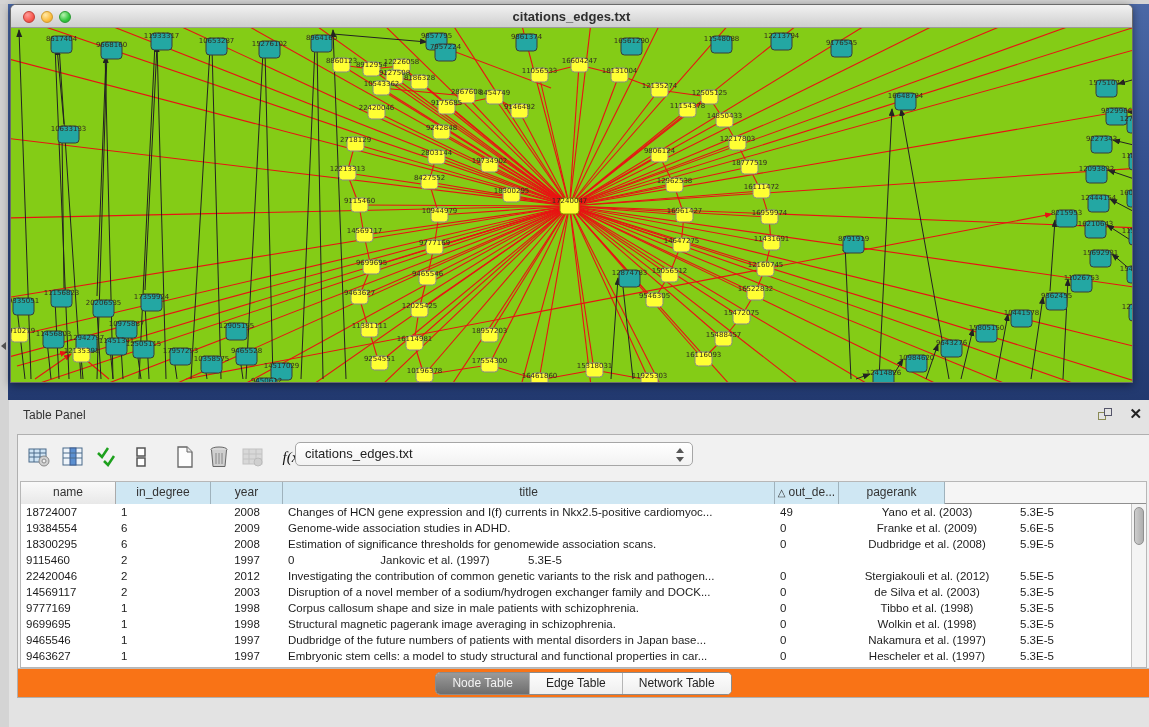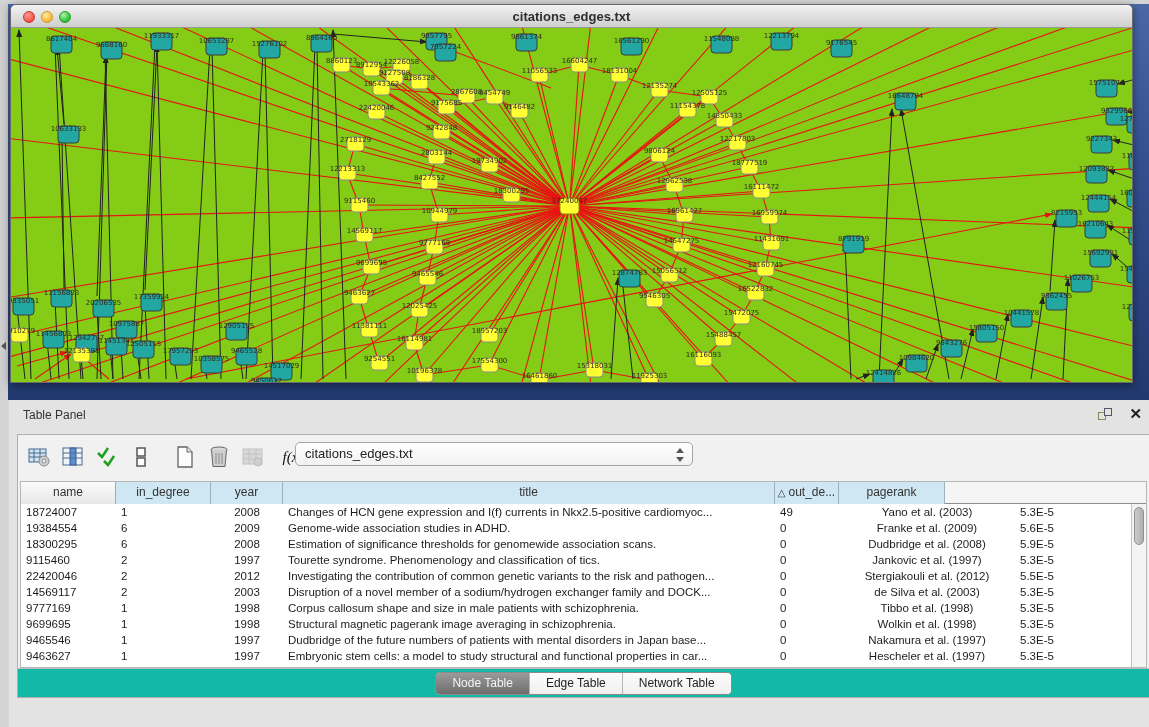--- a/index.html
+++ b/index.html
@@ -69,21 +69,21 @@
   .cell { font-size:11.5px; color:#1c1c1c; line-height:16px; padding-left:5px;
     overflow:hidden; white-space:nowrap; }
   .cell.c2, .cell.c5 { text-align:center; padding-left:0; }
   .cell.fill { flex:1; }
   #vscroll { position:absolute; right:0; top:22px; bottom:0; width:15px;
     background:#f4f4f4; border-left:1px solid #c4c4c4; }
   #vthumb { position:absolute; left:2px; top:3px; width:10px; height:38px; border-radius:6px;
     background:linear-gradient(90deg,#cdcdcd,#aeaeae); border:1px solid #909090; }
 
   #tabs-strip { position:absolute; left:0; bottom:0; width:1131px; height:29px;
-    background:#14b8a6; border-top:1px solid #bdbdbd; display:flex; align-items:center; justify-content:center; }
+    background:#f97316; border-top:1px solid #bdbdbd; display:flex; align-items:center; justify-content:center; }
   #seg { display:flex; border:1px solid #8b8b8b; border-radius:5px; overflow:hidden;
     background:#fbfbfb; box-shadow:inset 0 1px 0 #fff; }
   .seg-btn { font-size:12px; color:#222; padding:3px 16px 4px 16px; border-left:1px solid #b5b5b5; background:linear-gradient(180deg,#fdfdfd,#efefef); }
   .seg-btn:first-child { border-left:none; }
   .seg-btn.sel { background:linear-gradient(180deg,#9a9a9a,#6e6e6e); color:#f4f4f4; }
 
   #status-bar { position:absolute; left:0; bottom:0; width:1149px; height:27px;
     background:linear-gradient(180deg,#e6e6e6,#d8d8d8); border-top:1px solid #b2b2b2; }
   #mem-box { position:absolute; right:6px; top:0; height:27px; display:flex; align-items:center;
     border-left:1px solid #bbb; border-right:1px solid #bbb; padding:0 8px; }
@@ -896,21 +896,20 @@
             <div class="cell c3">Estimation of significance thresholds for genomewide association scans.</div>
             <div class="cell c4">0</div>
             <div class="cell c5">Dudbridge et al. (2008)</div>
             <div class="cell c6">5.9E-5</div>
             <div class="cell fill"></div>
           </div>
           <div class="trow">
             <div class="cell c0">9115460</div>
             <div class="cell c1">2</div>
             <div class="cell c2">1997</div>
-            <div class="cell c3">Tourette syndrome. Phenomenology and classification of tics.</div>
             <div class="cell c4">0</div>
             <div class="cell c5">Jankovic et al. (1997)</div>
             <div class="cell c6">5.3E-5</div>
             <div class="cell fill"></div>
           </div>
           <div class="trow">
             <div class="cell c0">22420046</div>
             <div class="cell c1">2</div>
             <div class="cell c2">2012</div>
             <div class="cell c3">Investigating the contribution of common genetic variants to the risk and pathogen...</div>

